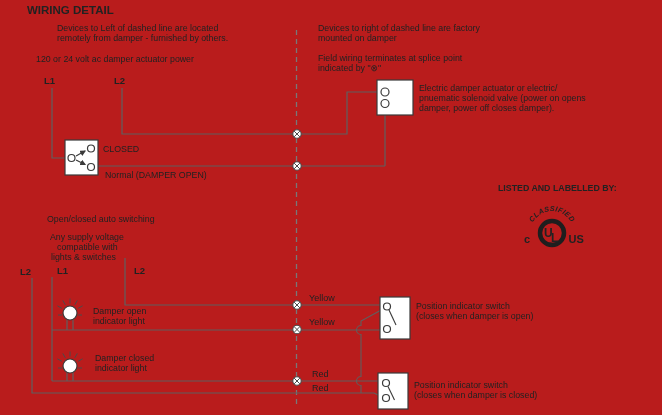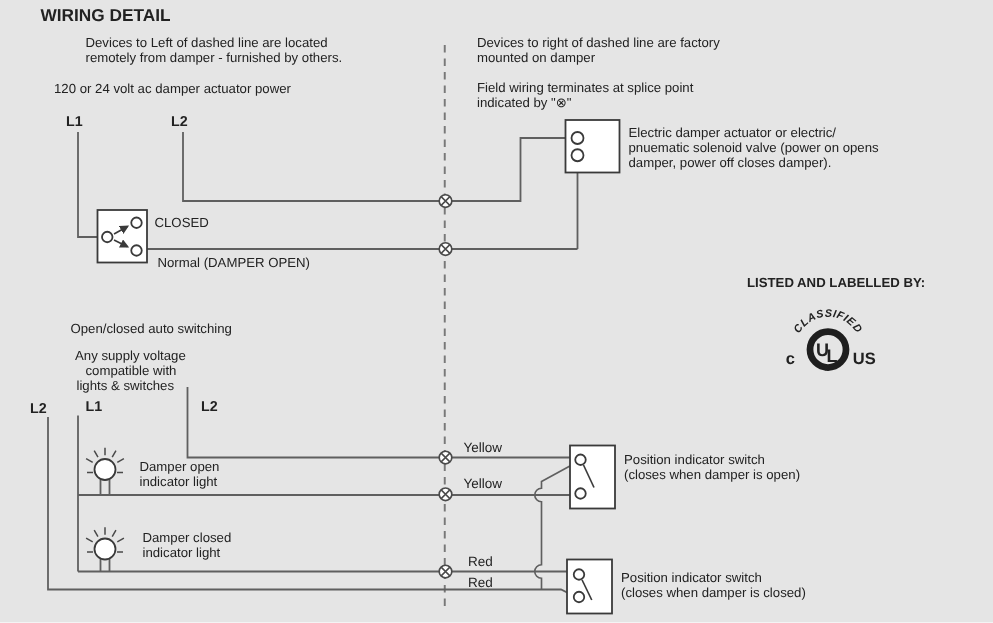--- a/index.html
+++ b/index.html
@@ -1,16 +1,16 @@
 <!DOCTYPE html>
 <html><head>
 <meta charset="utf-8">
 <style>
   html,body { margin:0; padding:0; background:#fff; }
-  #stage { width:662px; height:415px; background:#e5e5e5; position:relative; overflow:hidden; }
+  #stage { width:662px; height:415px; background:#b91c1c; position:relative; overflow:hidden; }
   svg { display:block; }
   svg text { font-family:"Liberation Sans", sans-serif; fill:#222222; }
   .t   { font-size:8.8px; }
   .b   { font-weight:bold; }
   .ttl { font-size:11.5px; font-weight:bold; }
   .lbl { font-size:9.5px; font-weight:bold; }
   .wl  { font-size:9px; }
   .wire { stroke:#5f5f5f; stroke-width:1.2; fill:none; }
   .link { stroke:#5f5f5f; stroke-width:1.1; fill:none; }
   .comp { stroke:#3a3a3a; stroke-width:1.2; fill:#ffffff; }

